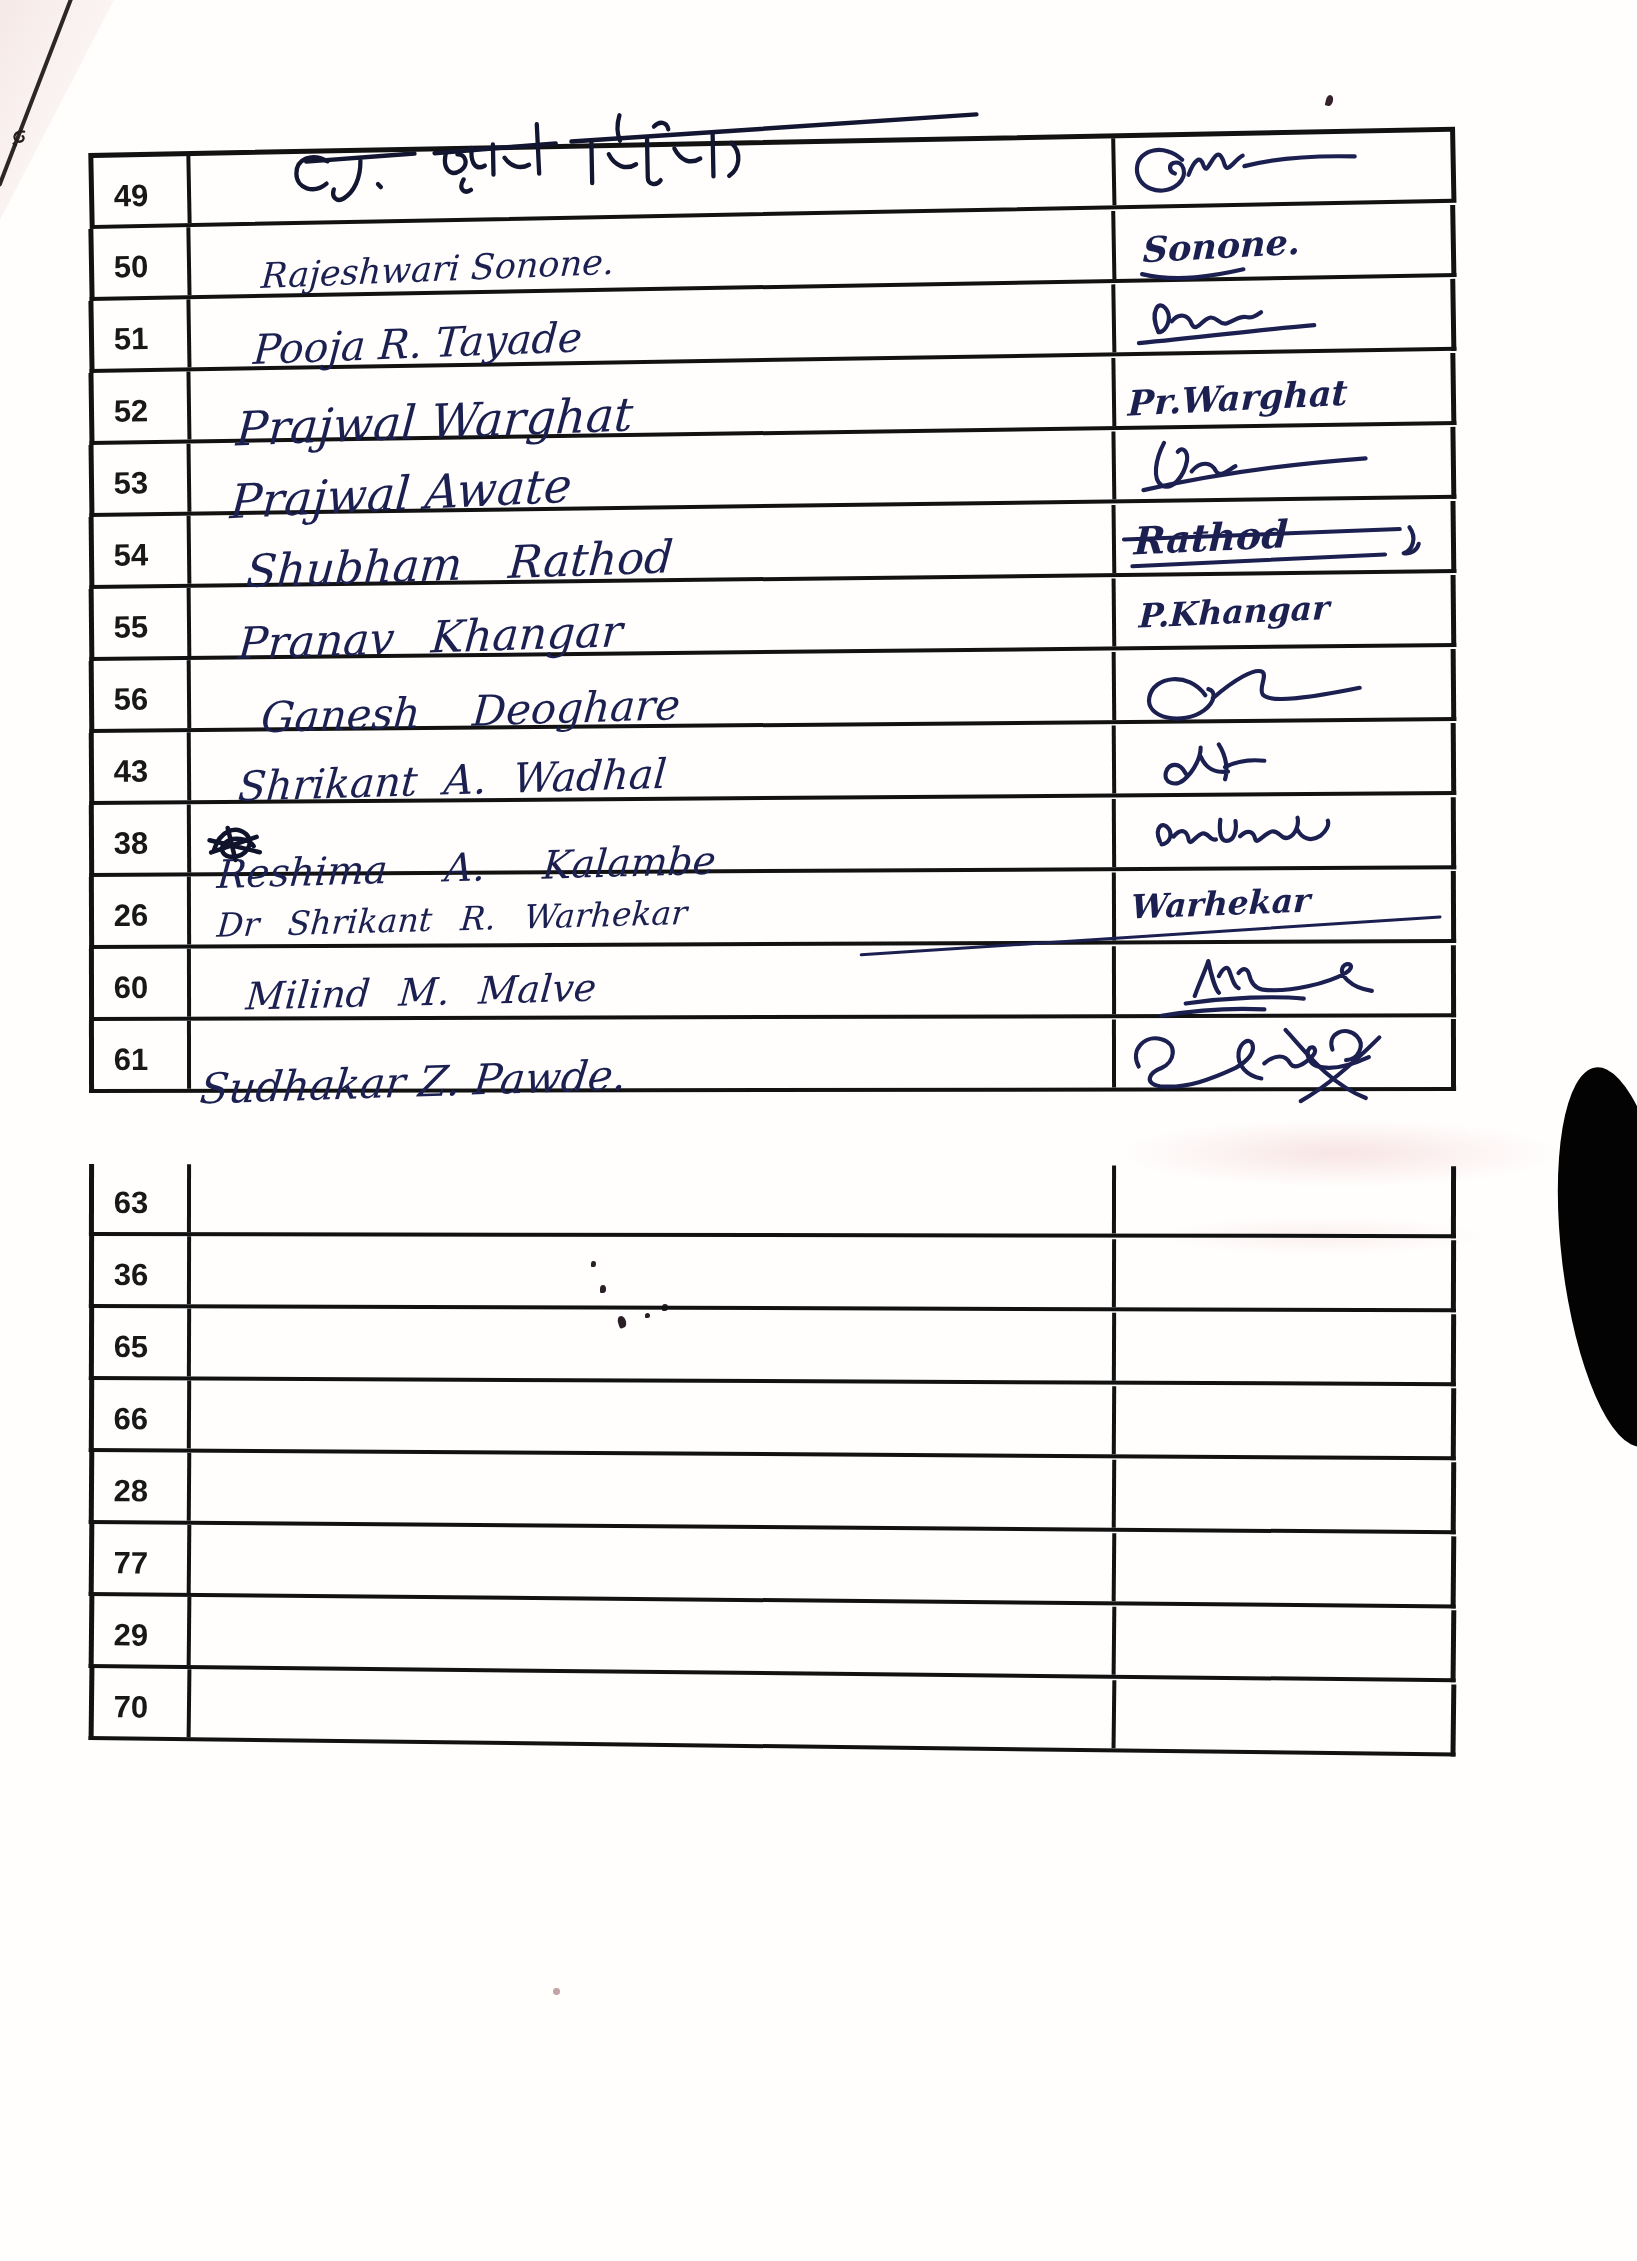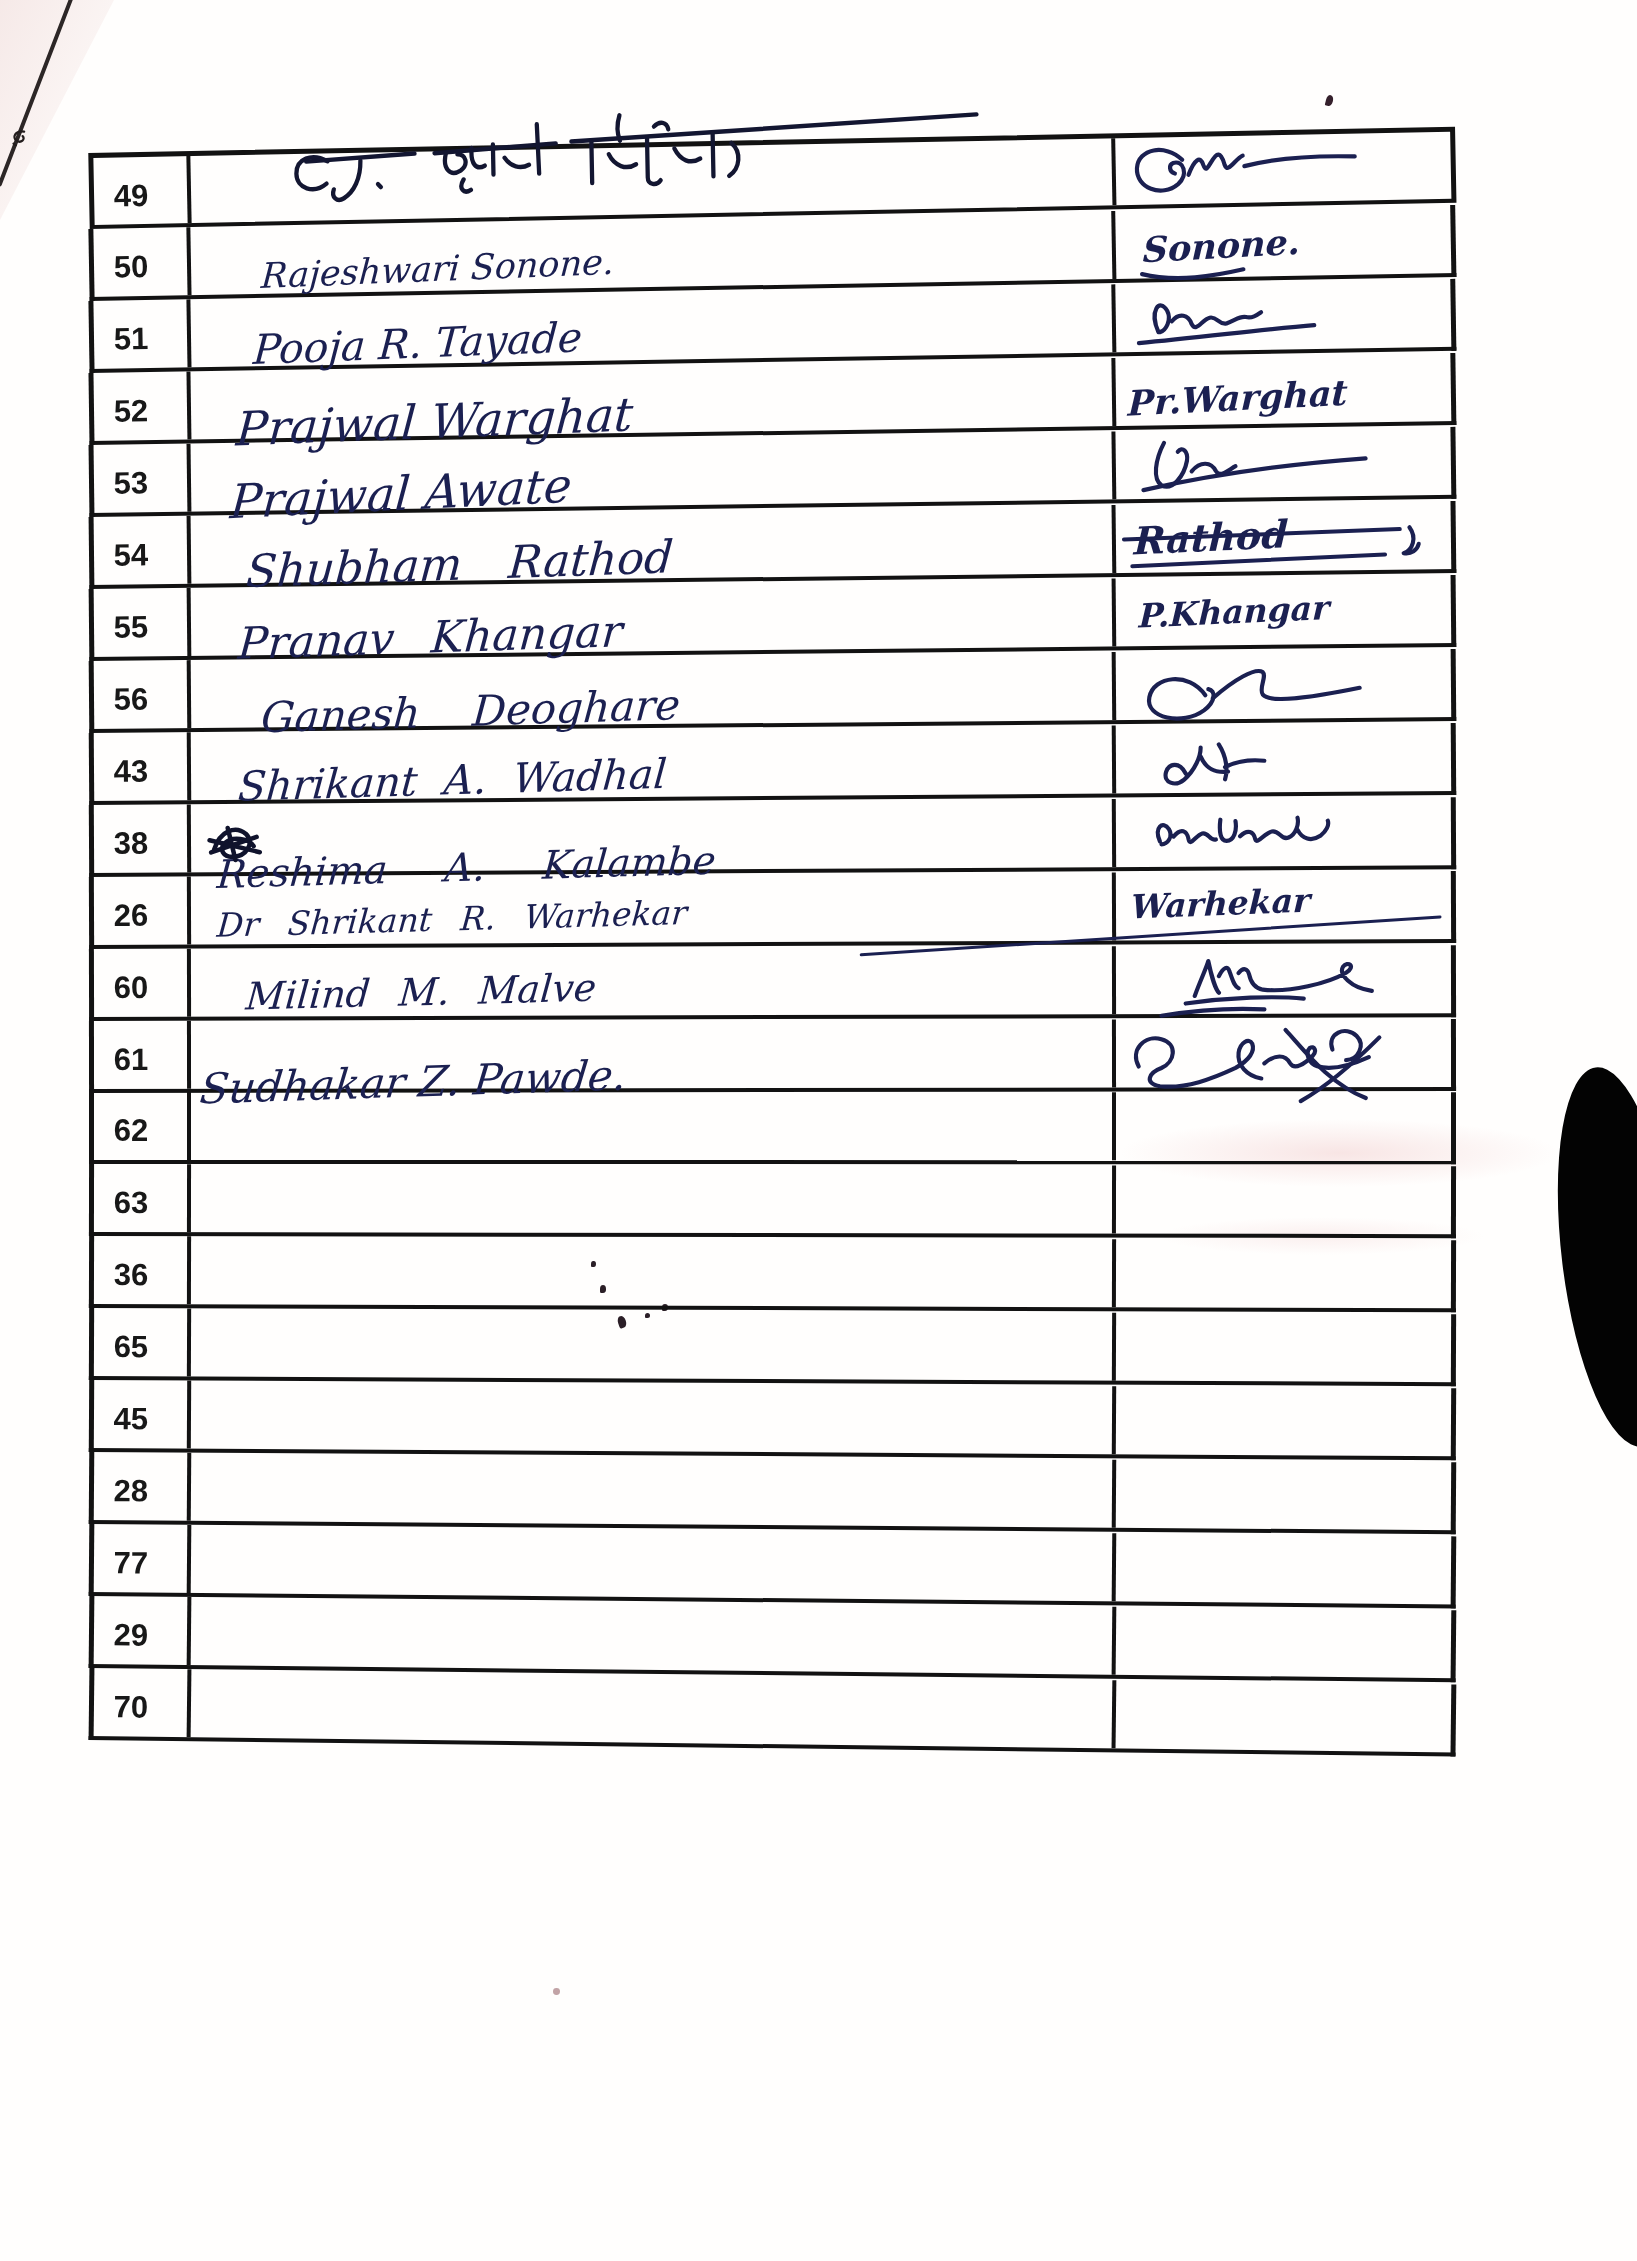--- a/index.html
+++ b/index.html
@@ -275,29 +275,20 @@
       <div class="cell sig-cell">
         <svg class="sigsvg" viewBox="0 0 440 95" preserveAspectRatio="none">
           <path d="M30 62 C18 40 38 20 60 26 C82 32 78 56 60 64 C44 70 36 84 58 88 C92 92 128 78 158 64 C176 54 184 42 180 32 C176 24 164 30 162 44 C160 60 172 74 192 78"></path>
           <path d="M196 58 C210 46 224 46 230 58 C236 68 250 58 260 48 C266 42 262 34 256 38 C250 44 254 58 266 62 C286 68 312 60 334 50"></path>
           <path d="M286 40 C278 18 304 8 318 22 C330 34 320 54 304 54"></path>
           <path d="M224 14 C248 40 280 84 330 104 M348 24 C322 50 286 84 244 108"></path>
         </svg>
       </div>
     </div>
 
-    <div class="row" style="top:939px;transform:rotate(0.01deg);">
-      <div class="cell no-cell">
-          <span>62</span>
-        </div>
-      <div class="cell name-cell">
-          <span class="hw s50"></span>
-        </div>
-      <div class="cell sig-cell"></div>
-    </div>
     <div class="row" style="top:1011px;transform:rotate(0.09deg);">
       <div class="cell no-cell">
           <span>63</span>
         </div>
       <div class="cell name-cell">
           <span class="hw s50"></span>
         </div>
       <div class="cell sig-cell"></div>
     </div>
     <div class="row" style="top:1083px;transform:rotate(0.18deg);">
@@ -313,21 +304,21 @@
       <div class="cell no-cell">
           <span>65</span>
         </div>
       <div class="cell name-cell">
           <span class="hw s50"></span>
         </div>
       <div class="cell sig-cell"></div>
     </div>
     <div class="row" style="top:1227px;transform:rotate(0.35deg);">
       <div class="cell no-cell">
-          <span>45</span>
+          <span>66</span>
         </div>
       <div class="cell name-cell">
           <span class="hw s50"></span>
         </div>
       <div class="cell sig-cell"></div>
     </div>
     <div class="row" style="top:1299px;transform:rotate(0.43deg);">
       <div class="cell no-cell">
           <span>28</span>
         </div>

